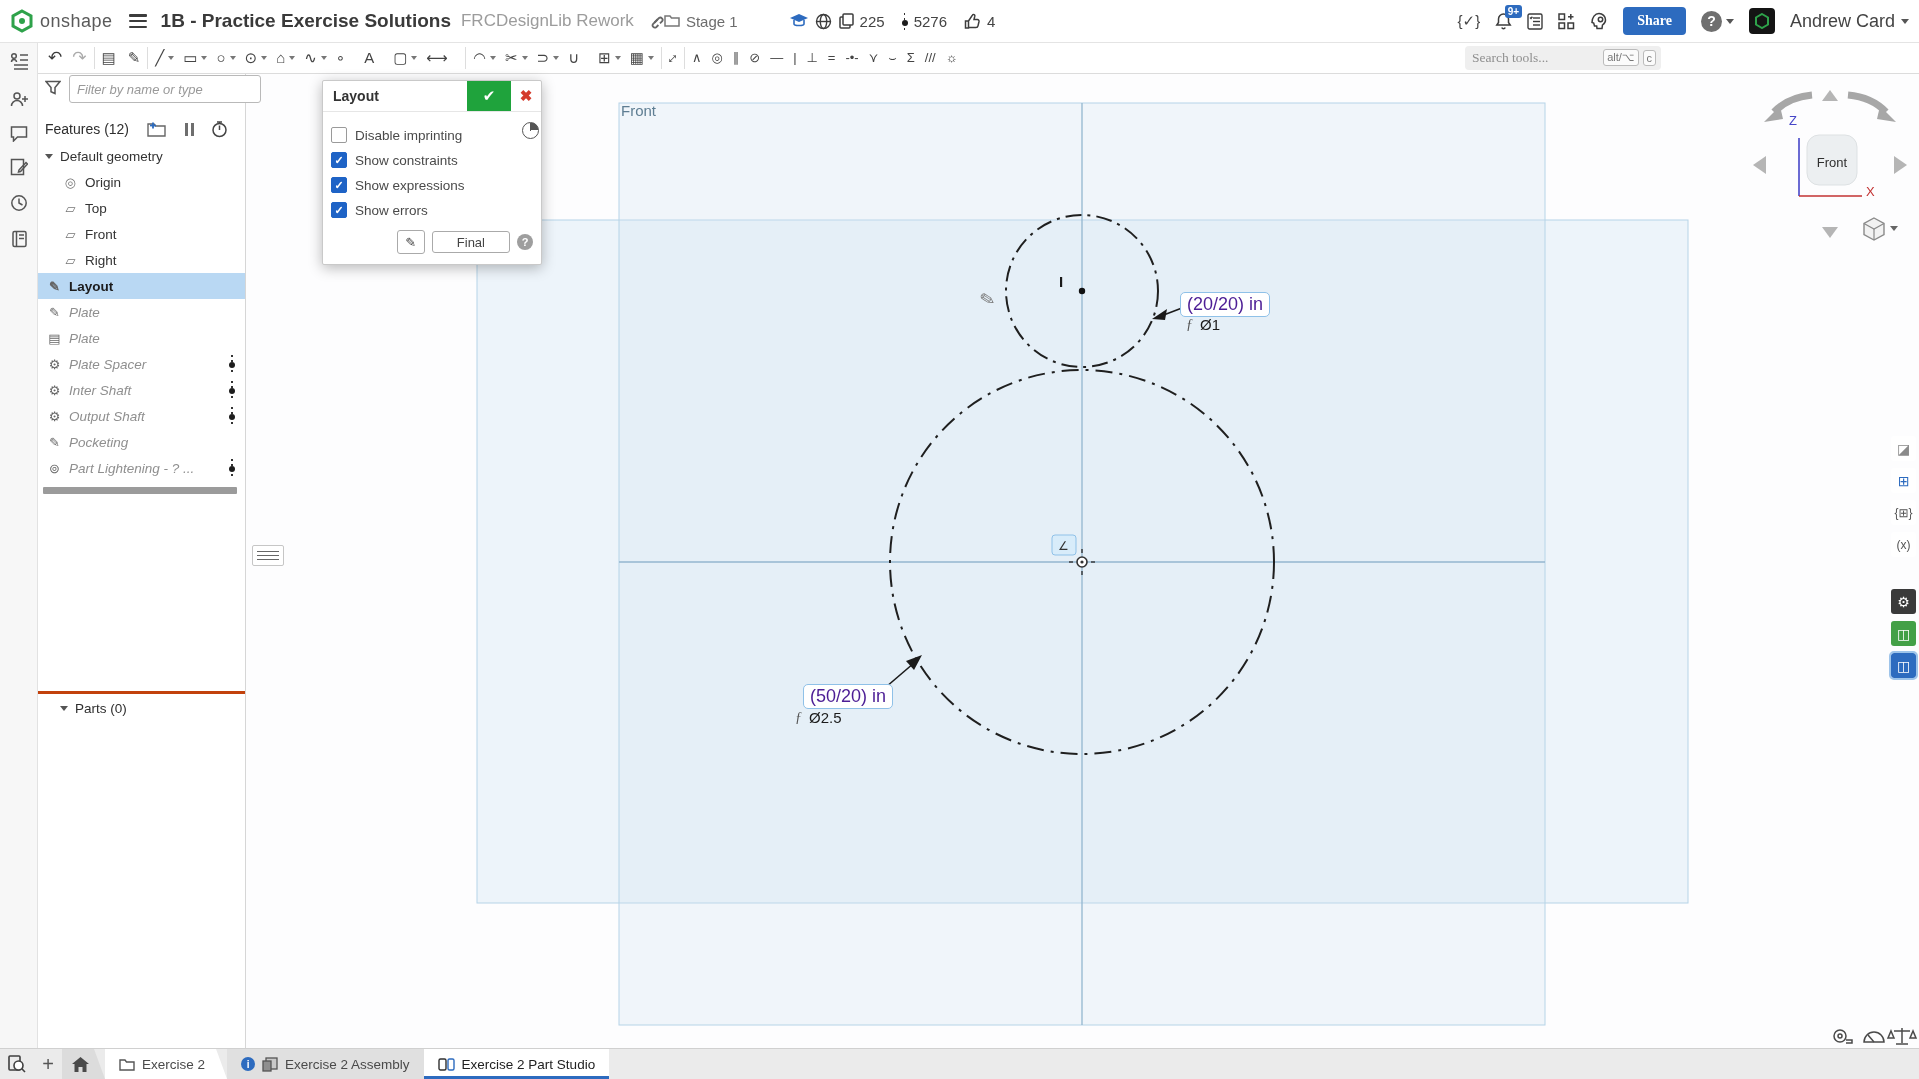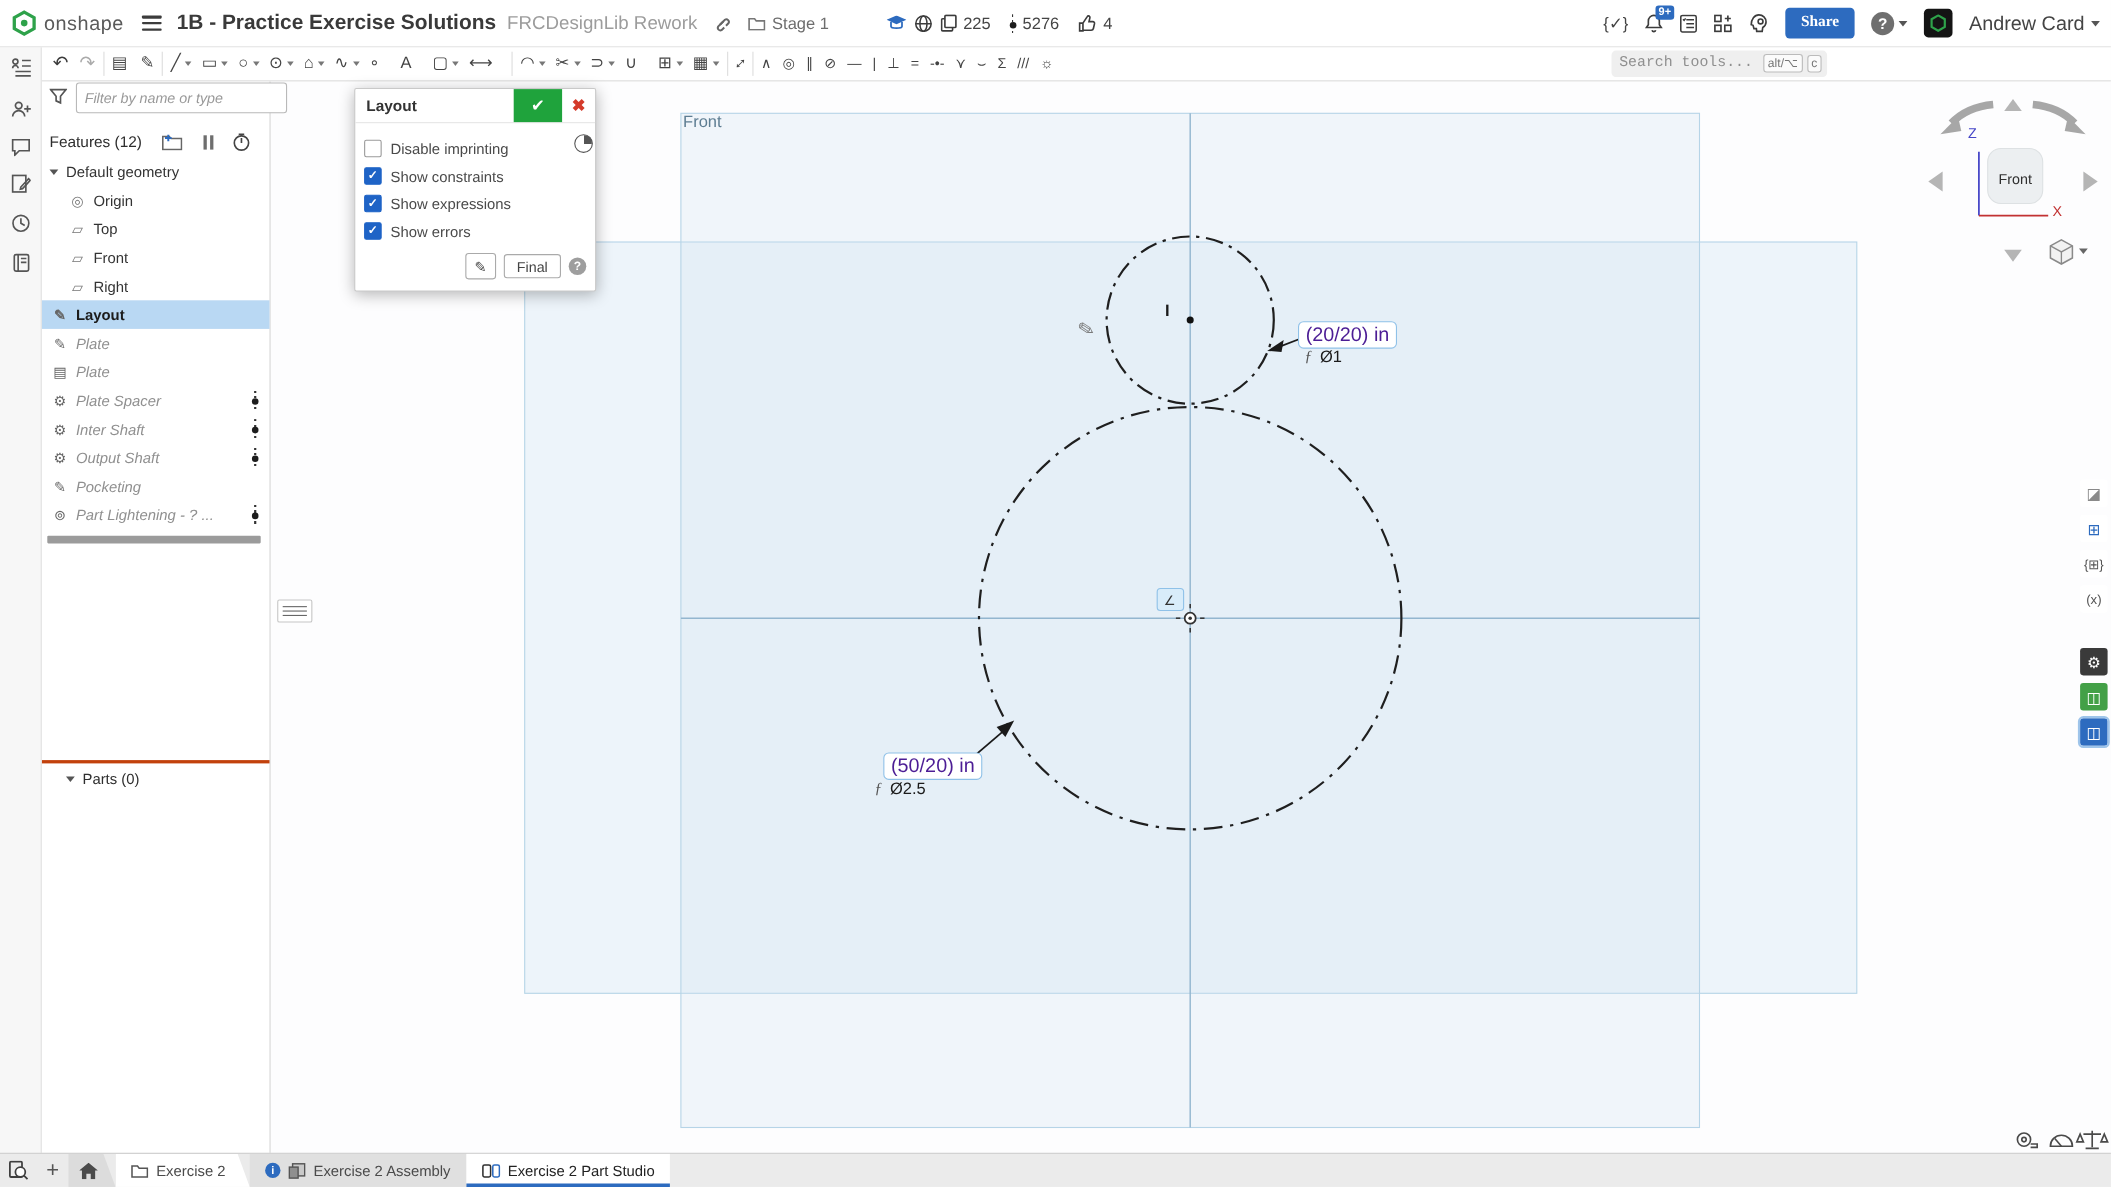--- a/index.html
+++ b/index.html
@@ -8,21 +8,21 @@
   
   .topbar{position:absolute;left:0;top:0;right:0;height:42px;background:#fff;border-bottom:1px solid #e4e4e4;
           display:flex;align-items:center;z-index:30}
   .brand{display:flex;align-items:center;margin-left:10px;gap:6px}
   .brand-name{font-size:18px;color:#5a5a5a;letter-spacing:.5px}
   .hamburger{width:18px;height:14px;margin-left:16px;display:flex;flex-direction:column;justify-content:space-between;cursor:pointer}
   .hamburger i{height:2.5px;background:#3c3c3c;border-radius:1px}
   .doc-title{font-size:19px;font-weight:bold;color:#3a3a3a;margin-left:14px;white-space:nowrap}
   .doc-sub{font-size:17px;color:#9c9c9c;margin-left:10px;white-space:nowrap}
   .tb-ic{display:inline-flex;align-items:center;justify-content:center;color:#555}
-  .loc{display:flex;align-items:center;gap:6px;margin-left:16px;color:#6d6d6d;font-size:15px}
+  .loc{display:flex;gap:6px;margin-left:0;color:#6d6d6d;font-size:15px}
   .stats{display:flex;align-items:center;gap:7px;margin-left:52px;font-size:15px;color:#444}
   .stat{display:flex;align-items:center;gap:6px;margin-right:10px}
   .tright{display:flex;align-items:center;gap:15px;margin-left:auto;margin-right:10px}
   .braces{font-size:15px;color:#444}
   .bell{position:relative}
   .badge{position:absolute;top:-7px;right:-10px;background:#2d6bbf;color:#fff;font-size:10px;
          border-radius:3px;padding:1px 3px;font-weight:bold}
   .share-btn{background:#2d6bbf;color:#fff;border:none;border-radius:4px;height:28px;padding:0 14px;
              font-size:14px;font-weight:bold;font-family:Liberation Serif, serif;cursor:pointer}
   .help-circle{width:21px;height:21px;border-radius:50%;background:#6f6f6f;color:#fff;display:flex;
@@ -37,21 +37,21 @@
   .tool,.tbtn{display:inline-flex;align-items:center;justify-content:center;height:26px;cursor:pointer;flex:none}
   .tool .g,.tbtn .g{font-size:15px;color:#444;line-height:1}
   .caret{width:0;height:0;border-left:3.5px solid transparent;border-right:3.5px solid transparent;
          border-top:4.5px solid #777;margin-left:4px}
   .tools{display:flex;align-items:center;gap:9px}
   .ctools{display:flex;align-items:center;gap:10px}
   .ctools .g{font-size:13px}
   .search-tools{margin-left:auto;margin-right:258px;width:186px;height:24px;background:#efefef;border-radius:4px;
                 display:flex;align-items:center;padding:0 5px;gap:4px}
   .search-tools input{border:none;background:transparent;outline:none;flex:1;min-width:10px;font-size:13.5px;
-                      color:#444;font-family:Liberation Mono, monospace}
+                      color:#444;font-family:Liberation Serif, serif}
   .search-tools input::placeholder{color:#8f8f8f}
   .kbd{border:1px solid #bbb;border-radius:3px;background:#fbfbfb;font-size:11px;color:#777;padding:1px 3px;white-space:nowrap}
   
   .rail{position:absolute;left:0;top:42px;bottom:30px;width:37px;background:#f7f7f7;border-right:1px solid #e2e2e2;z-index:26}
   .rail .ric{position:absolute;left:8px;width:22px;height:22px;display:flex;align-items:center;justify-content:center;cursor:pointer}
   
   .fpanel{position:absolute;left:37px;top:73px;bottom:30px;width:208px;background:#fff;border-right:1px solid #d6d6d6;z-index:20}
   .filter-row{position:absolute;left:0;top:8px;right:6px;height:16px;display:flex;align-items:center}
   .funnel{margin-left:8px}
   .filter-row input{margin-left:8px;flex:1;height:26px;border:1px solid #b9b9b9;border-radius:3px;
@@ -96,21 +96,21 @@
   .opts{margin-top:9px;display:flex;flex-direction:column;gap:9px}
   .opt{display:flex;align-items:center;gap:8px;font-size:13.5px;color:#4a4a4a;cursor:pointer}
   .cb{width:14px;height:14px;border:1.5px solid #9a9a9a;border-radius:2px;background:#fff;flex:none;
       display:flex;align-items:center;justify-content:center}
   .opt.checked .cb{background:#1e63c6;border-color:#1e63c6}
   .opt.checked .cb::after{content:"✓";color:#fff;font-size:11px;font-weight:bold;line-height:1}
   .dlg-foot{display:flex;align-items:center;justify-content:flex-end;gap:7px;margin-top:12px}
   .sketch-btn{width:26px;height:22px;border:1px solid #aaa;border-radius:3px;display:flex;align-items:center;
               justify-content:center;font-size:13px;color:#444;background:#fff;cursor:pointer}
   .final-btn{height:22px;border:1px solid #aaa;border-radius:3px;background:#fff;font-size:13px;color:#444;
-             padding:0 11px;font-family:inherit;cursor:pointer}
+             padding:0 24px;font-family:inherit;cursor:pointer}
   .mini-help{width:16px;height:16px;border-radius:50%;background:#9e9e9e;color:#fff;font-size:11px;font-weight:bold;
              display:flex;align-items:center;justify-content:center}
   
   .canvas{position:absolute;left:245px;top:73px;width:1674px;height:976px;background:#fdfdfe;z-index:1}
   .canvas svg{position:absolute;left:0;top:0}
   .view-label{position:absolute;left:376px;top:29px;font-size:15px;color:#5e7d92}
   .dim{position:absolute;cursor:pointer}
   .dim-box{display:inline-block;border:1.5px solid #8fc1e8;border-radius:5px;background:#fff;padding:1px 6px;
            font-size:18px;color:#4c1d95;white-space:nowrap}
   .dim-val{position:absolute;display:flex;align-items:center;gap:7px;font-size:15px;color:#1b1b1b;cursor:pointer}

